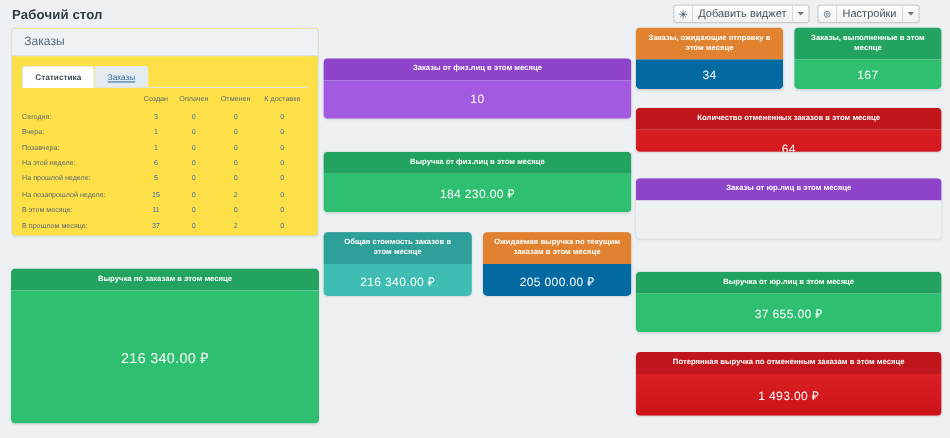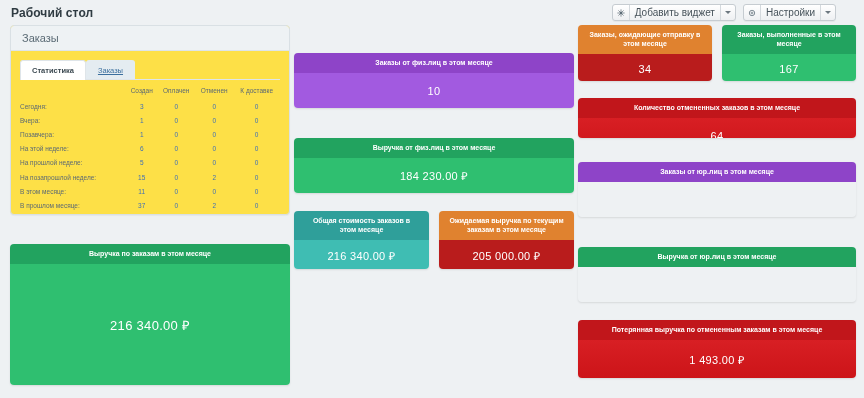--- a/index.html
+++ b/index.html
@@ -103,21 +103,21 @@
     display: flex; align-items: center; justify-content: center;
     color: #ffffff; font-size: 13px; letter-spacing: .3px;
   }
   .w-body.small { font-size: 11px; }
 
   
   .c-purple .w-head { background: #8e44c8; }
   .c-purple .w-body { background: #a25ae0; }
   
   .c-orange .w-head { background: #e0822f; }
-  .c-orange .w-body { background: #b91c1c; }
+  .c-orange .w-body { background: #0369a1; }
   
   .c-green .w-head { background: #22a35f; }
   .c-green .w-body { background: #2fbf70; }
   
   .c-red .w-head { background: #c1161b; }
   .c-red .w-body { background: linear-gradient(#d81f24, #cc1418); }
   
   .c-teal .w-head { background: #2f9f9a; }
   .c-teal .w-body { background: #3fbdb3; }
 </style>
@@ -310,20 +310,21 @@
         <div class="w-head">Количество отмененных заказов в этом месяце</div>
         <div class="w-body small" style="height:36px">64</div>
       </div>
 
       <div class="w c-purple" style="margin-top:24px; height:55px">
         <div class="w-head">Заказы от юр.лиц в этом месяце</div>
       </div>
 
       <div class="w c-green" style="margin-top:30px; height:55px">
         <div class="w-head">Выручка от юр.лиц в этом месяце</div>
+        <div class="w-body small" style="height:35px">37 655.00 ₽</div>
       </div>
 
       <div class="w c-red" style="margin-top:18px; height:58px">
         <div class="w-head">Потерянная выручка по отмененным заказам в этом месяце</div>
         <div class="w-body small" style="height:38px">1 493.00 ₽</div>
       </div>
 
     </div>
 
   </div>

